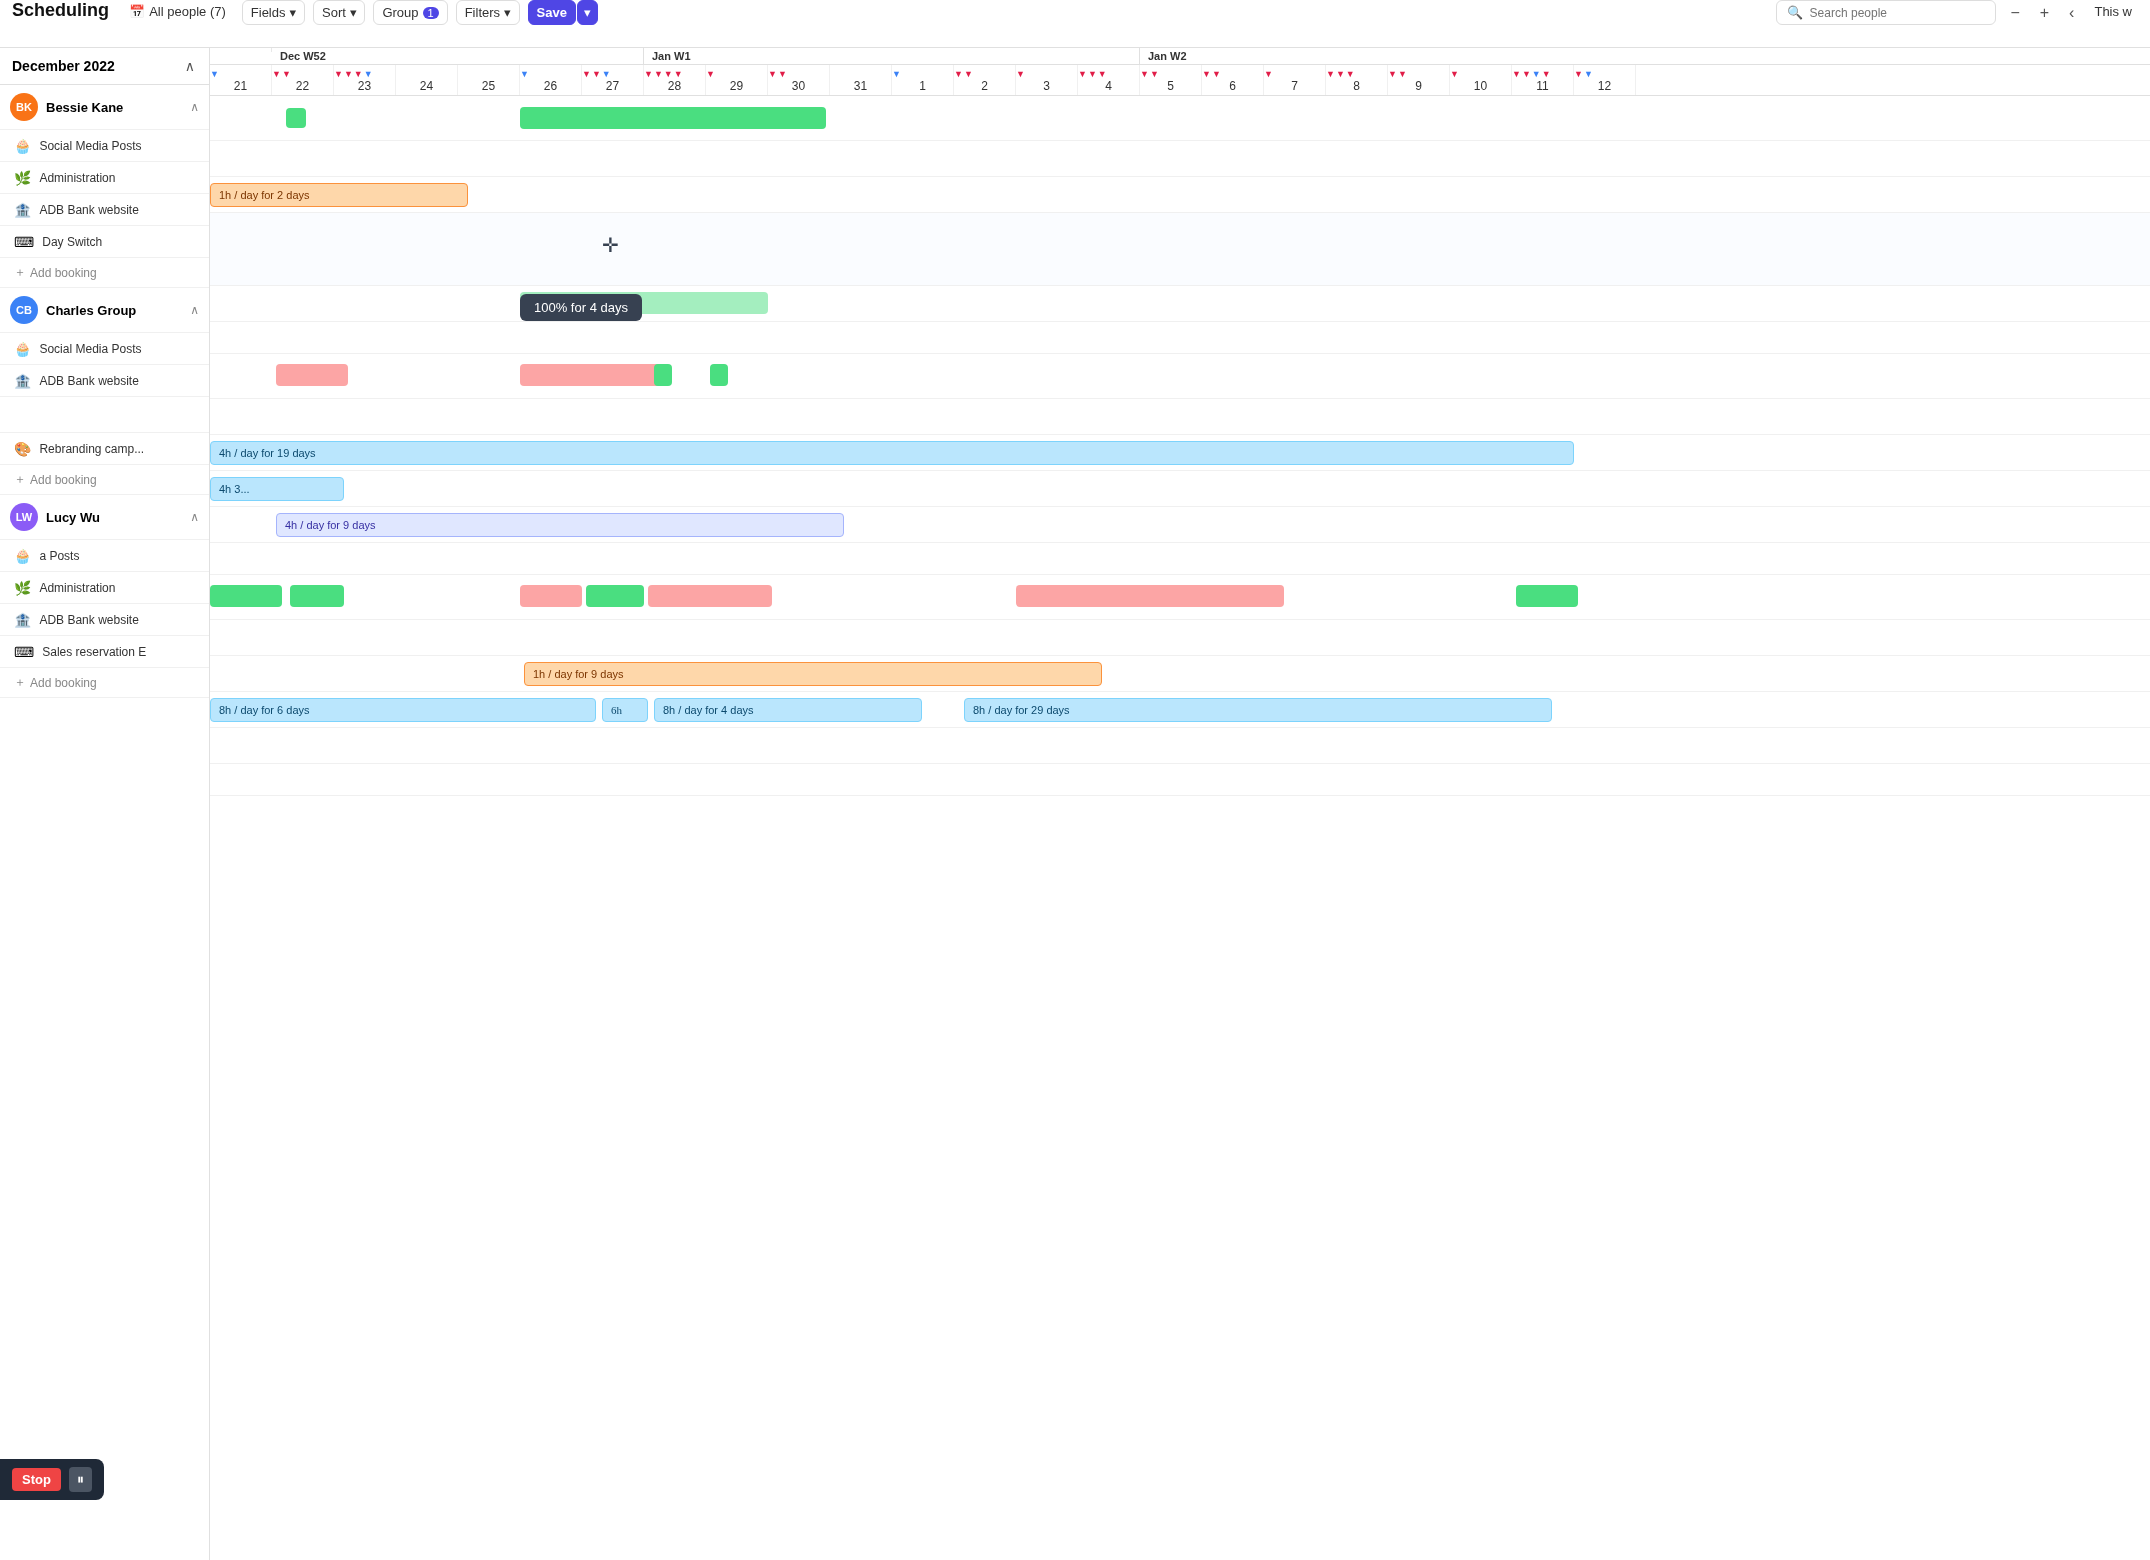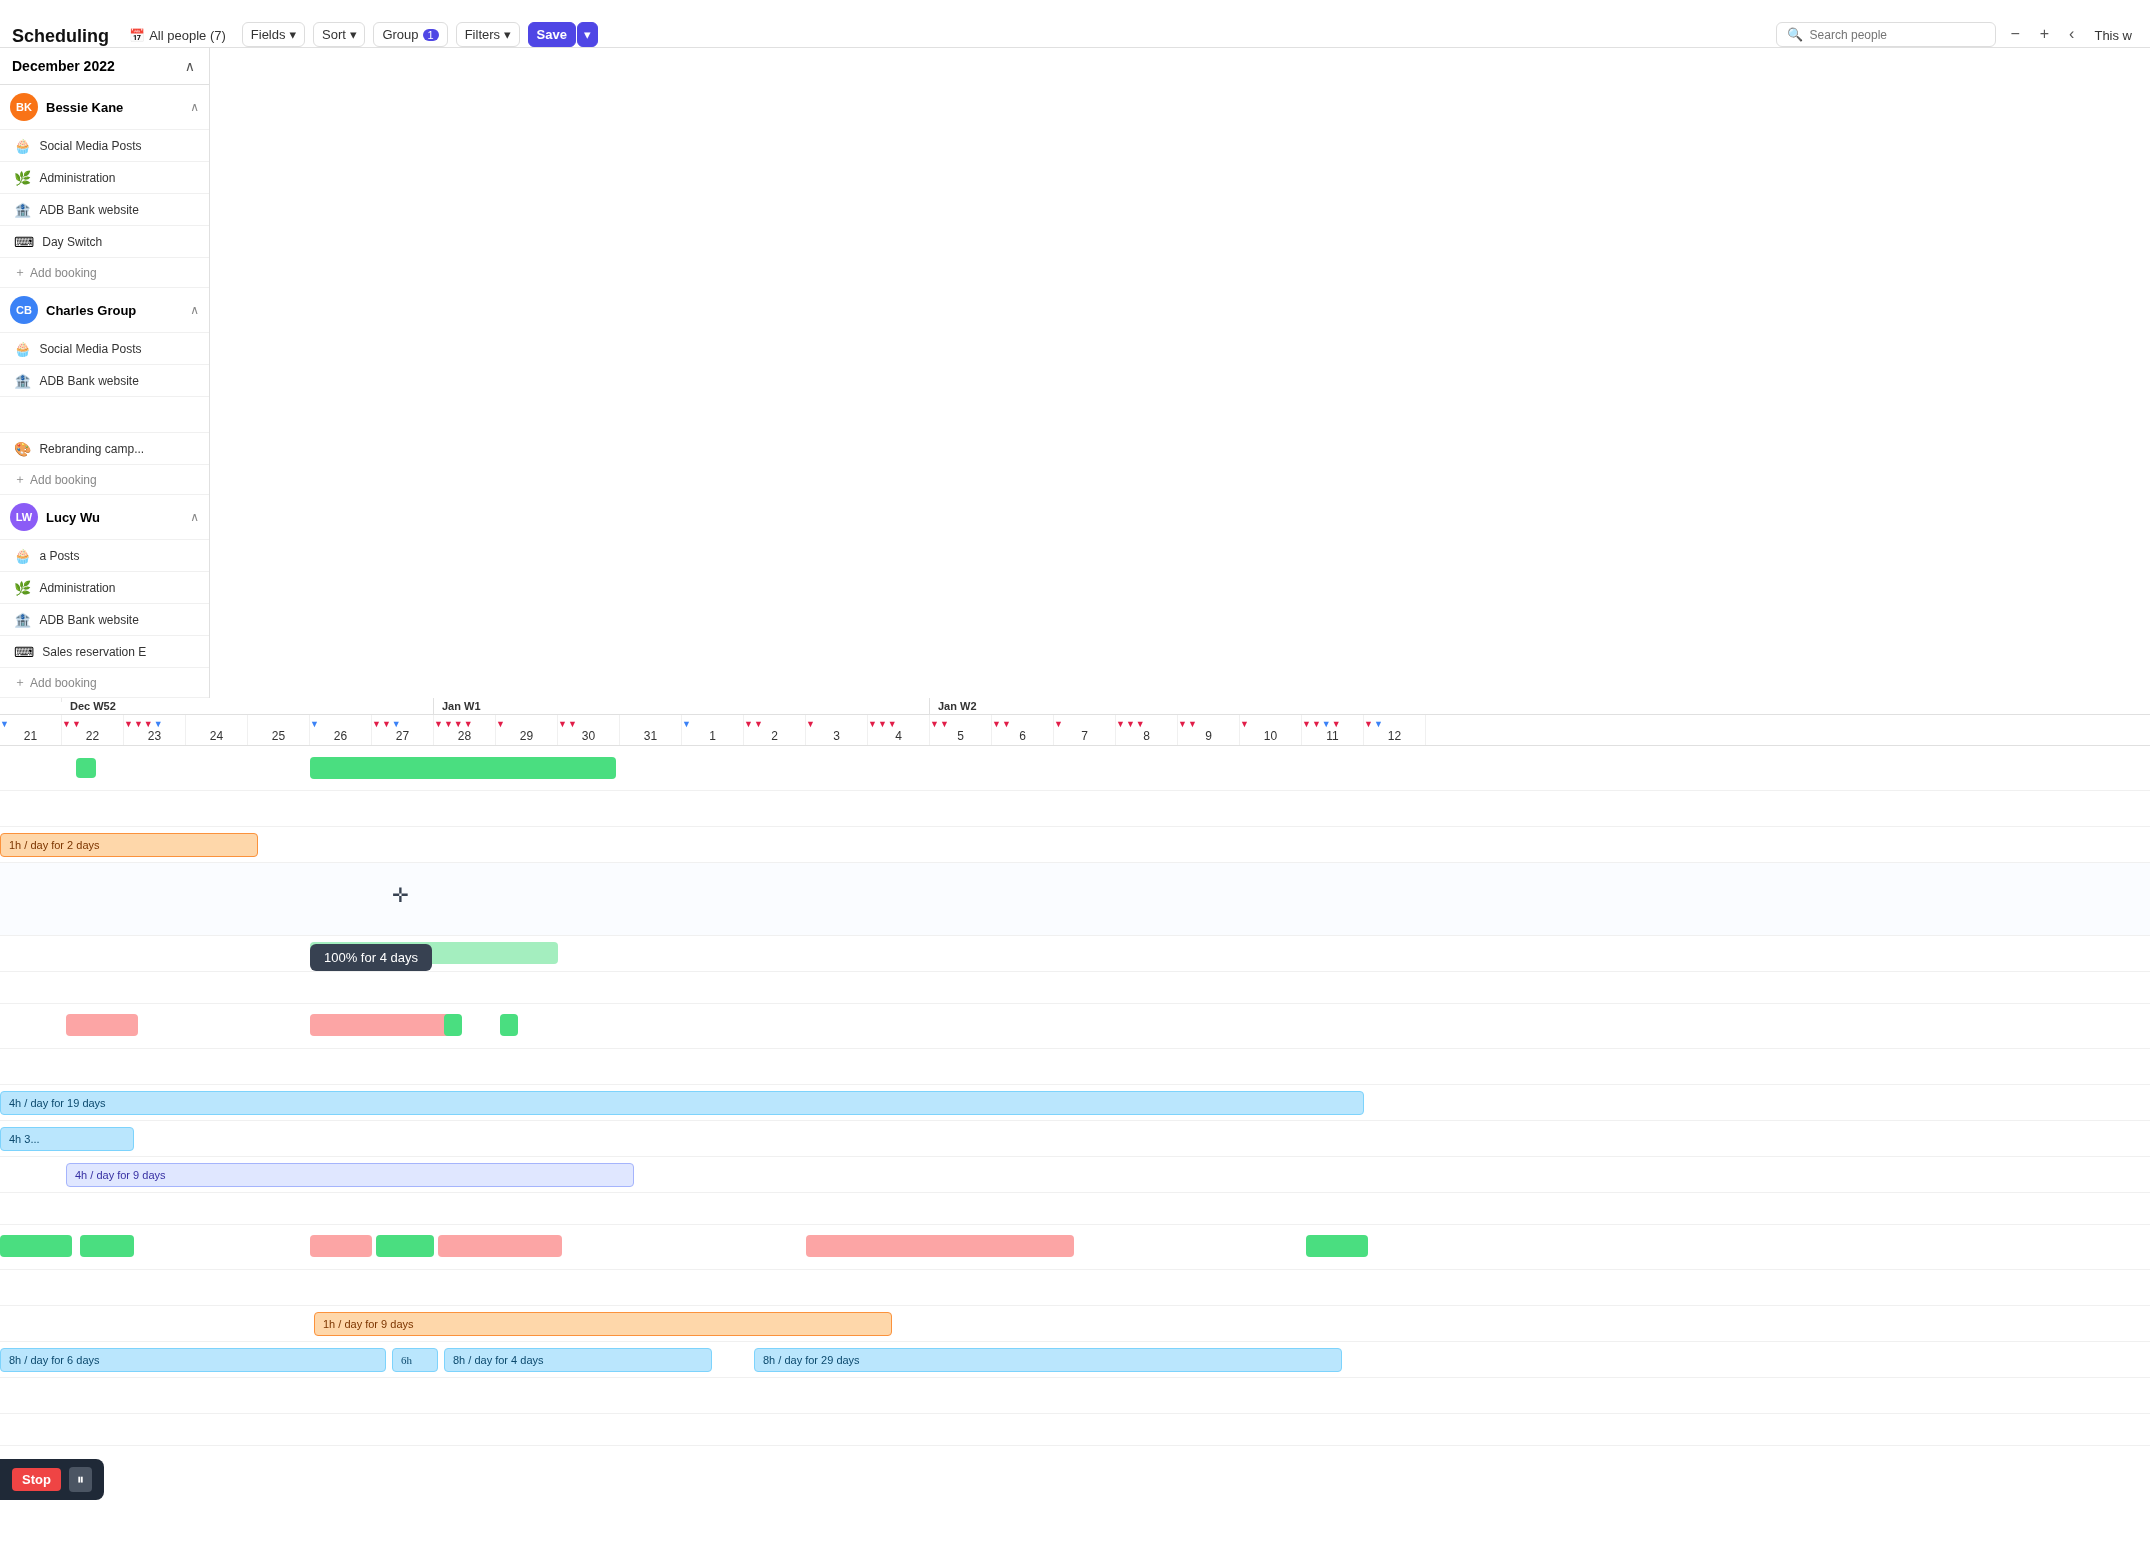--- a/index.html
+++ b/index.html
@@ -1,20 +1,20 @@
 <!DOCTYPE html>
 <html><head>
   <meta charset="utf-8">
   <style>
     * { box-sizing: border-box; margin: 0; padding: 0; }
     body { font-family: -apple-system, BlinkMacSystemFont, 'Segoe UI', sans-serif; font-size: 13px; background: #fff; overflow: hidden; }
 
     
     .toolbar {
-      display: flex; align-items: flex-end; height: 48px; padding: 0 12px;
+      display: flex; align-items: flex-start; height: 48px; padding: 0 12px;
       border-bottom: 1px solid #e0e0e0; gap: 8px; background: #fff; position: relative; z-index: 10;
     }
     .toolbar-title { font-size: 18px; font-weight: 700; color: #111; margin-right: 4px; }
     .toolbar-btn {
       display: flex; align-items: center; gap: 4px; padding: 4px 8px;
       border: 1px solid #ddd; border-radius: 6px; background: #fff; cursor: pointer;
       font-size: 13px; color: #333;
     }
     .toolbar-btn.save-btn {
       background: #4f46e5; color: #fff; border-color: #4f46e5; font-weight: 600;
@@ -27,21 +27,21 @@
     .search-box {
       display: flex; align-items: center; gap: 6px; border: 1px solid #ddd;
       border-radius: 6px; padding: 4px 10px; width: 220px;
     }
     .search-box input { border: none; outline: none; font-size: 12px; width: 160px; color: #333; }
     .spacer { flex: 1; }
     .zoom-btn { padding: 4px 6px; border: none; background: none; cursor: pointer; font-size: 16px; color: #555; }
     .this-w { font-size: 13px; color: #333; padding: 4px 6px; cursor: pointer; }
 
     
-    .main { display: flex; height: calc(100vh - 48px); overflow: hidden; flex-direction: column; }
+    .main { display: flex; height: calc(100vh - 48px); overflow: hidden; }
 
     
     .left-panel { width: 210px; min-width: 210px; border-right: 1px solid #e0e0e0; overflow-y: auto; background: #fff; }
 
     
     .month-header {
       display: flex; align-items: center; justify-content: space-between;
       padding: 8px 12px; border-bottom: 1px solid #e0e0e0; font-weight: 600; font-size: 14px;
     }
     .month-chevrons { display: flex; gap: 2px; }

